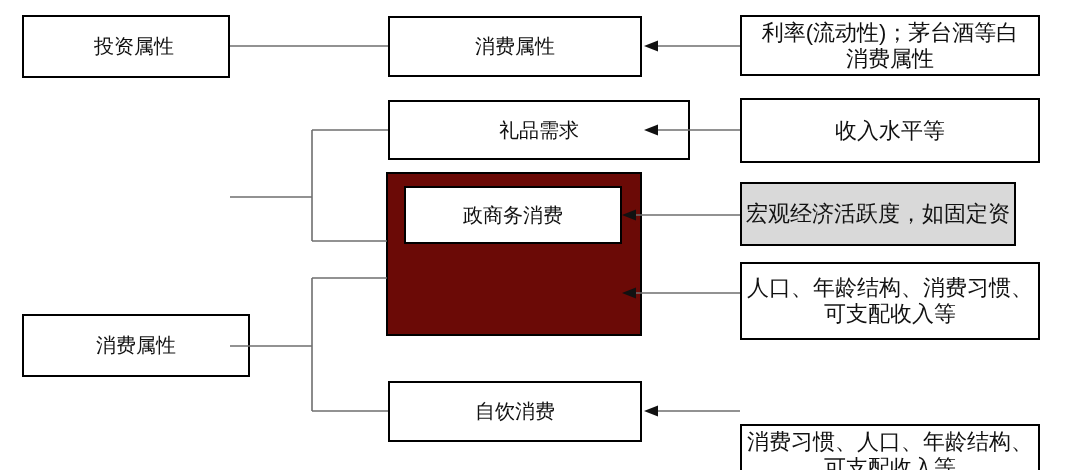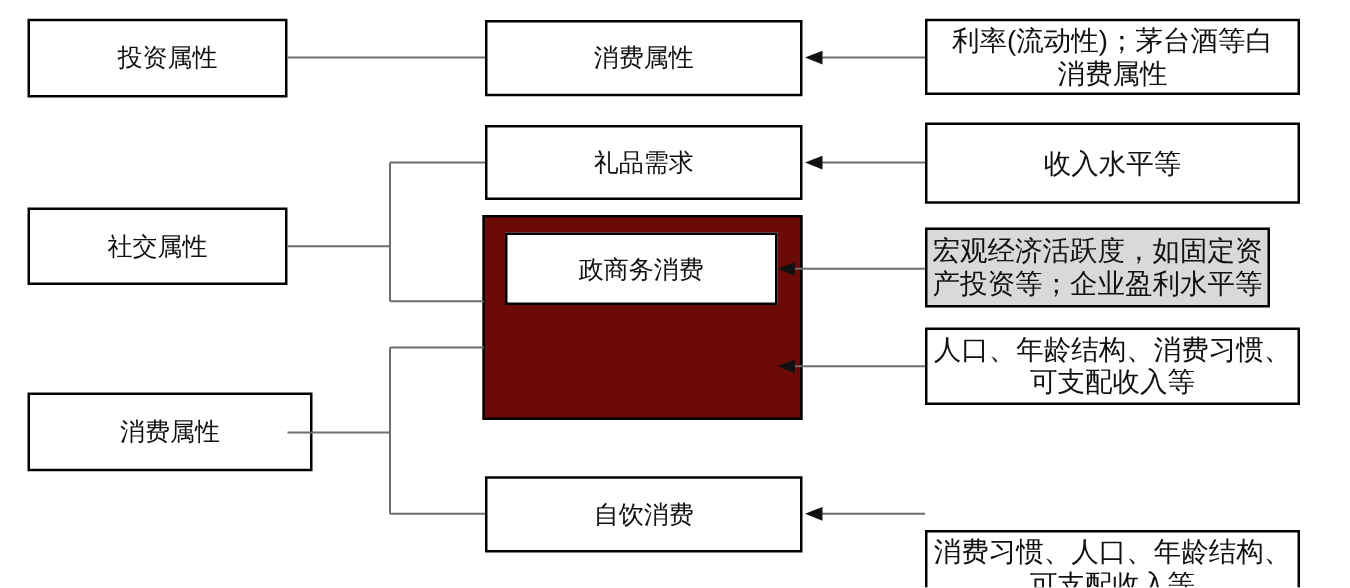--- a/index.html
+++ b/index.html
@@ -25,55 +25,52 @@
   .driver { font-size:22px; line-height:26px; }
   .driver .line{ display:block; white-space:nowrap; }
 
   
   .attr1{ left:22px;  top:15px;  width:208px; height:63px;padding-left:16px; }
   .attr2{ left:22px;  top:166px; width:208px; height:62px; }
   .attr3{ left:22px;  top:314px; width:228px; height:63px; }
 
   
   .demand1{ left:388px; top:16px;  width:254px; height:61px; }
-  .demand2{ left:388px; top:100px; width:254px; height:60px; }
+  .demand2{ left:388px; top:100px; width:302px; height:60px; }
   .demand5{ left:388px; top:381px; width:254px; height:61px;align-items:center; }
 
   
   .group{
     position:absolute; box-sizing:border-box;
     left:386px; top:172px; width:256px; height:164px;
     background:var(--group-fill); border:2px solid var(--border-color);
   }
   .group .inner{ position:absolute; }
   .inner1{ left:16px; top:12px; width:218px; height:58px; }
   .inner2{ left:16px; top:89px; width:218px; height:60px; }
 
   
   .driver1{ left:740px; top:15px;  width:300px; height:61px; }
   .driver2{ left:740px; top:98px;  width:300px; height:65px; }
   .driver3{ left:740px; top:182px; width:276px; height:64px; background:var(--highlight-fill); }
-  .driver4{ left:740px; top:262px; width:300px; height:62px; }
+  .driver4{ left:740px; top:262px; width:300px; height:78px; }
   .driver5{ left:740px; top:380px; width:300px; height:62px;margin-top:44px; }
 
   
   .wires{ position:absolute; left:0; top:0; z-index:5; pointer-events:none; }
   .wire{ stroke:var(--line-color); stroke-width:1.6; fill:none; }
   .arrowhead{ fill:var(--arrow-color); stroke:none; }
 </style>
 </head>
 <body>
 
 <div class="canvas">
 
   <div class="node attr attr1">
     <span>投资属性</span>
-  </div>
-  <div class="node attr attr2">
-    <span>社交属性</span>
   </div>
   <div class="node attr attr3">
     <span>消费属性</span>
   </div>
 
   <div class="node demand demand1">
     <span>消费属性</span>
   </div>
   <div class="node demand demand2">
     <span>礼品需求</span>
@@ -91,21 +88,20 @@
 
   <div class="node driver driver1">
     <span class="line">利率(流动性)；茅台酒等白</span>
     <span class="line">消费属性</span>
   </div>
   <div class="node driver driver2">
     <span class="line">收入水平等</span>
   </div>
   <div class="node driver driver3">
     <span class="line">宏观经济活跃度，如固定资</span>
-    <span class="line">产投资等；企业盈利水平等</span>
   </div>
   <div class="node driver driver4">
     <span class="line">人口、年龄结构、消费习惯、</span>
     <span class="line">可支配收入等</span>
   </div>
   <div class="node driver driver5">
     <span class="line">消费习惯、人口、年龄结构、</span>
     <span class="line">可支配收入等</span>
   </div>
 

